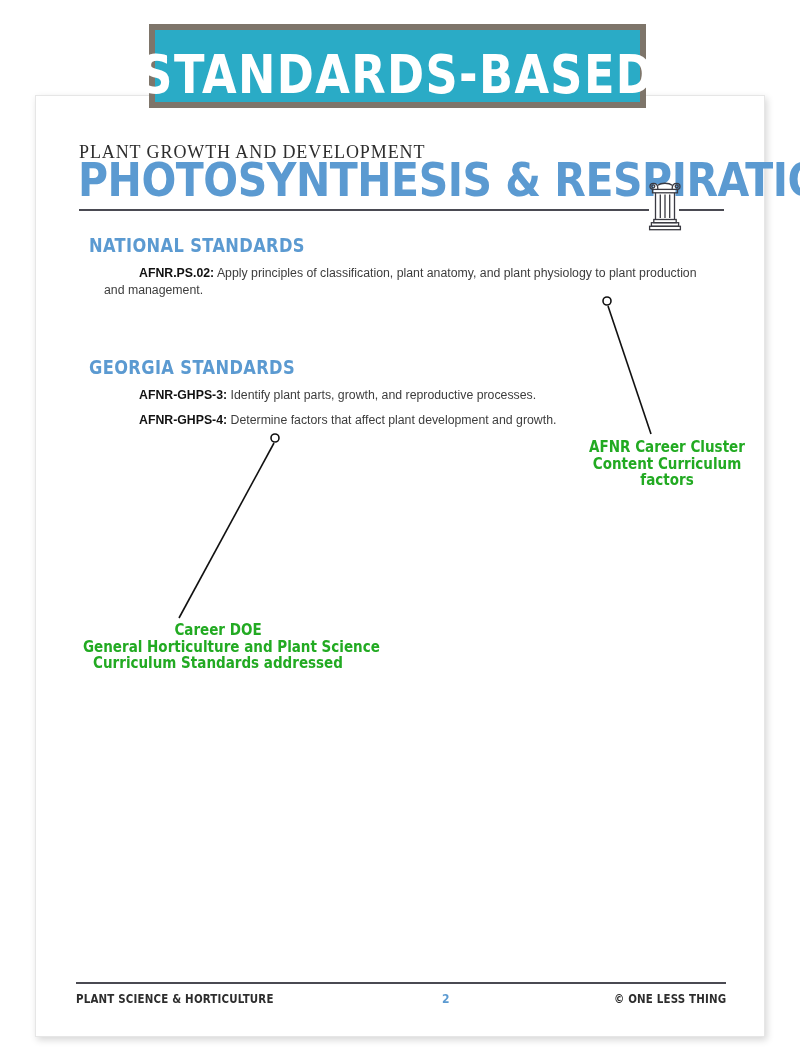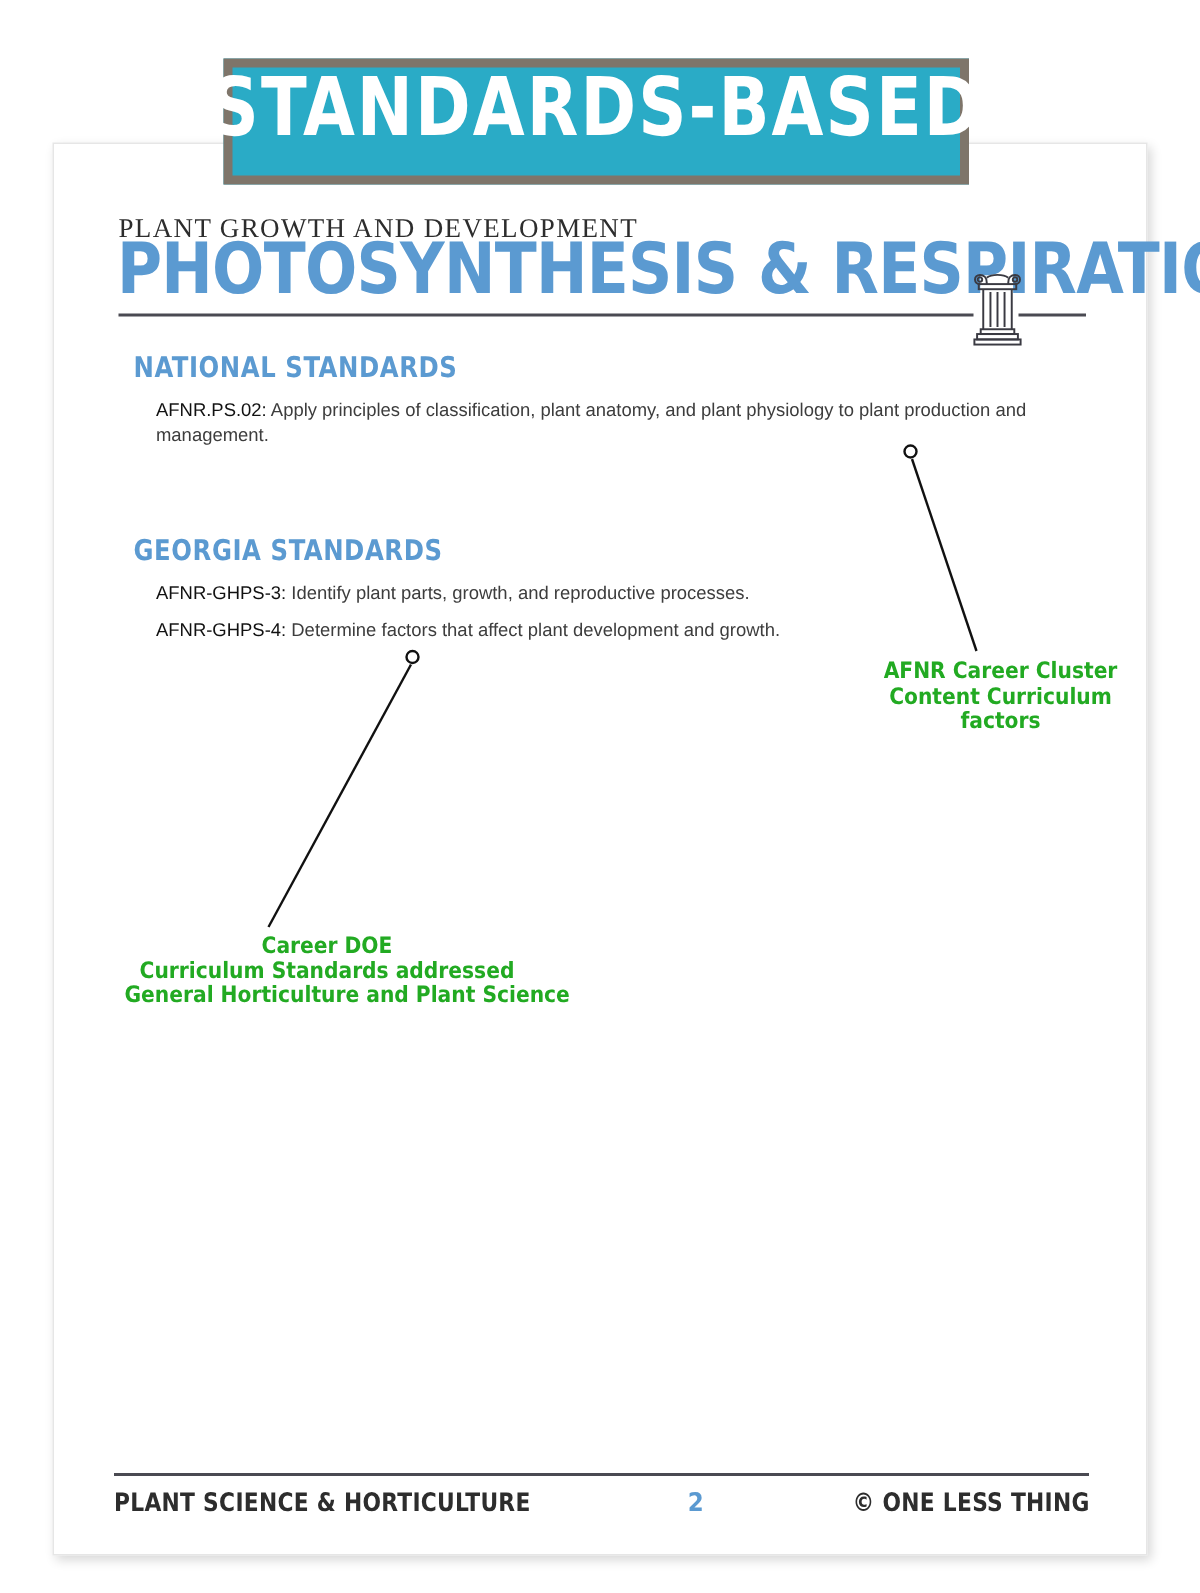--- a/index.html
+++ b/index.html
@@ -25,28 +25,28 @@
     background: #ffffff;
     border: 1px solid #e6e6e6;
     box-shadow: 2px 3px 7px rgba(0,0,0,0.16);
     box-sizing: border-box;
   }
 
   
   #banner {
     position: absolute;
     left: 149px;
-    top: 39px;
+    top: 24px;
     width: 497px;
     height: 84px;
     background: #2aabc6;
     border: 6px solid #7e756a;
     box-sizing: border-box;
     display: flex;
-    align-items: flex-start;
+    align-items: flex-end;
     justify-content: center;
     z-index: 5;
   }
   #banner-text {
     color: #ffffff;
     font-family: "Liberation Sans Narrow", "DejaVu Sans Condensed", "Liberation Sans", sans-serif;
     font-weight: bold;
     font-size: 54px;
     letter-spacing: 1.5px;
     line-height: 1;
@@ -127,22 +127,23 @@
     transform-origin: left center;
   }
   .std-item {
     margin: 0 0 8px 15px;
     font-size: 12.3px;
     line-height: 17px;
     color: #3d3d3d;
     max-width: 610px;
   }
   .std-code {
-    font-weight: normal;
+    font-weight: bold;
     color: #111111;
+    margin-left: 35px;
   }
   .std-text {
     color: #3d3d3d;
   }
 
   
   .callout {
     position: absolute;
     color: #22aa22;
     font-family: "Liberation Sans Narrow", "DejaVu Sans Condensed", "Liberation Sans", sans-serif;
@@ -183,21 +184,21 @@
     height: 2px;
     background: #4a4a52;
   }
   #footer-row {
     display: flex;
     align-items: flex-end;
     justify-content: space-between;
     margin-top: 8px;
     font-family: "Liberation Sans Narrow", "DejaVu Sans Condensed", "Liberation Sans", sans-serif;
     font-weight: bold;
-    font-size: 17px;
+    font-size: 12px;
     letter-spacing: 0.2px;
     color: #2d2d2d;
   }
   #footer-left { transform: scaleX(0.95); transform-origin: left center; }
   #footer-center { color: #5b9ad1; }
   #footer-right { transform: scaleX(0.95); transform-origin: right center; }
 </style>
 </head>
 <body>
 
@@ -265,22 +266,22 @@
   </svg>
 
   <div class="callout" id="callout-right">
     <div>AFNR Career Cluster</div>
     <div>Content Curriculum</div>
     <div>factors</div>
   </div>
 
   <div class="callout" id="callout-left">
     <div>Career DOE</div>
+    <div>General Horticulture and Plant Science</div>
     <div>Curriculum Standards addressed</div>
-    <div>General Horticulture and Plant Science</div>
   </div>
 
   <div id="footer">
     <div id="footer-rule"></div>
     <div id="footer-row">
       <span id="footer-left">PLANT SCIENCE &amp; HORTICULTURE</span>
       <span id="footer-center">2</span>
       <span id="footer-right">© ONE LESS THING</span>
     </div>
   </div>

